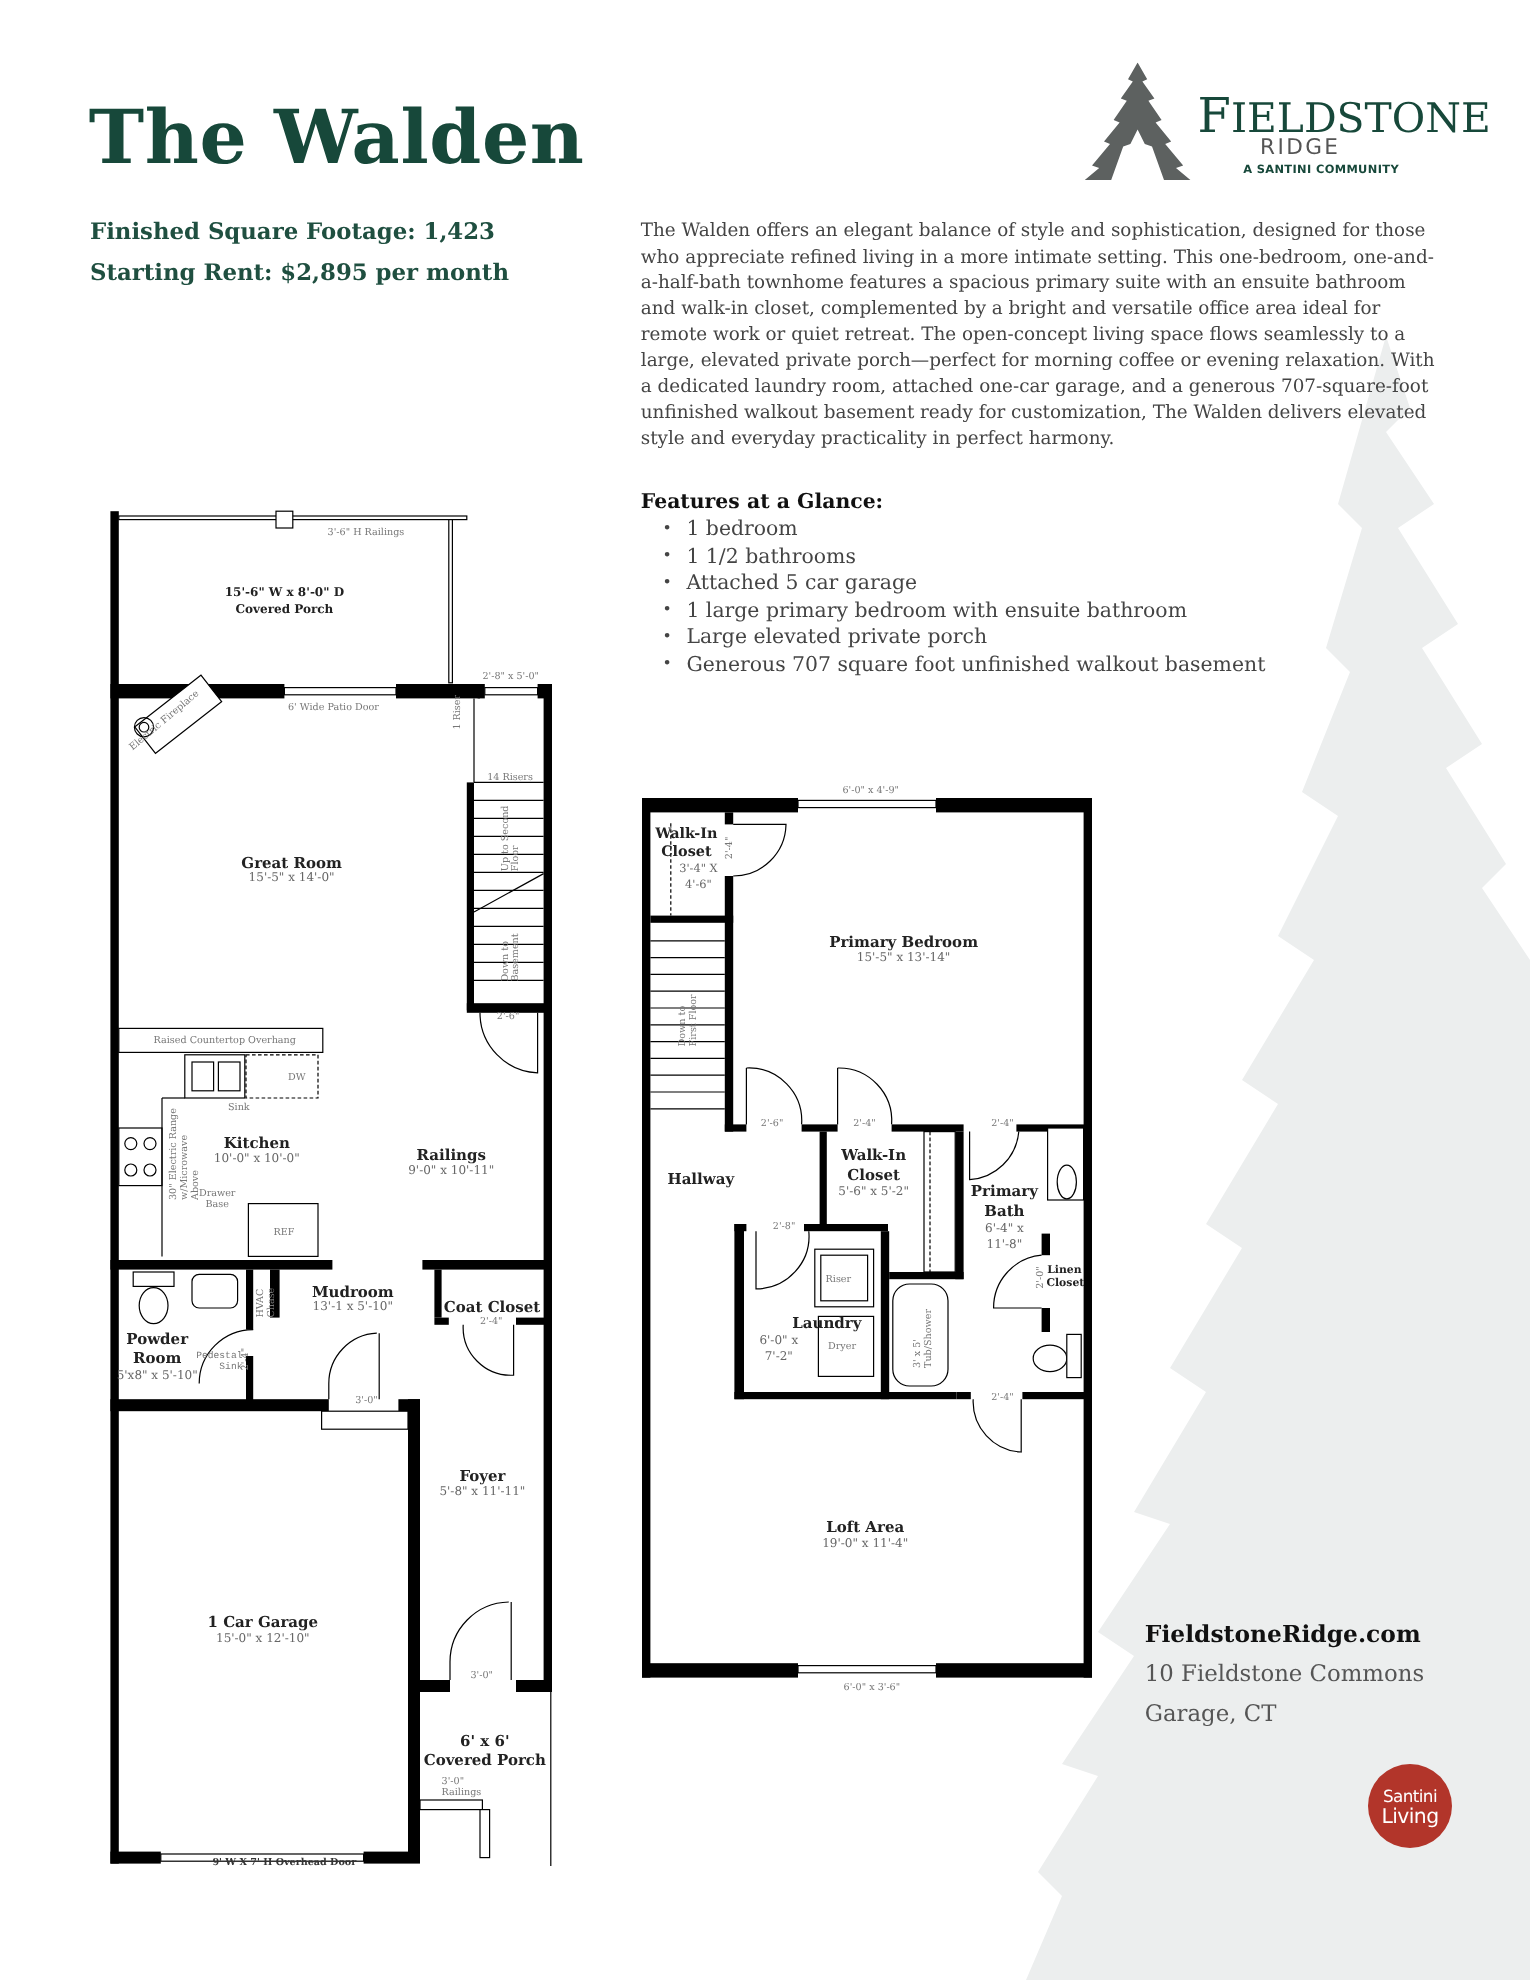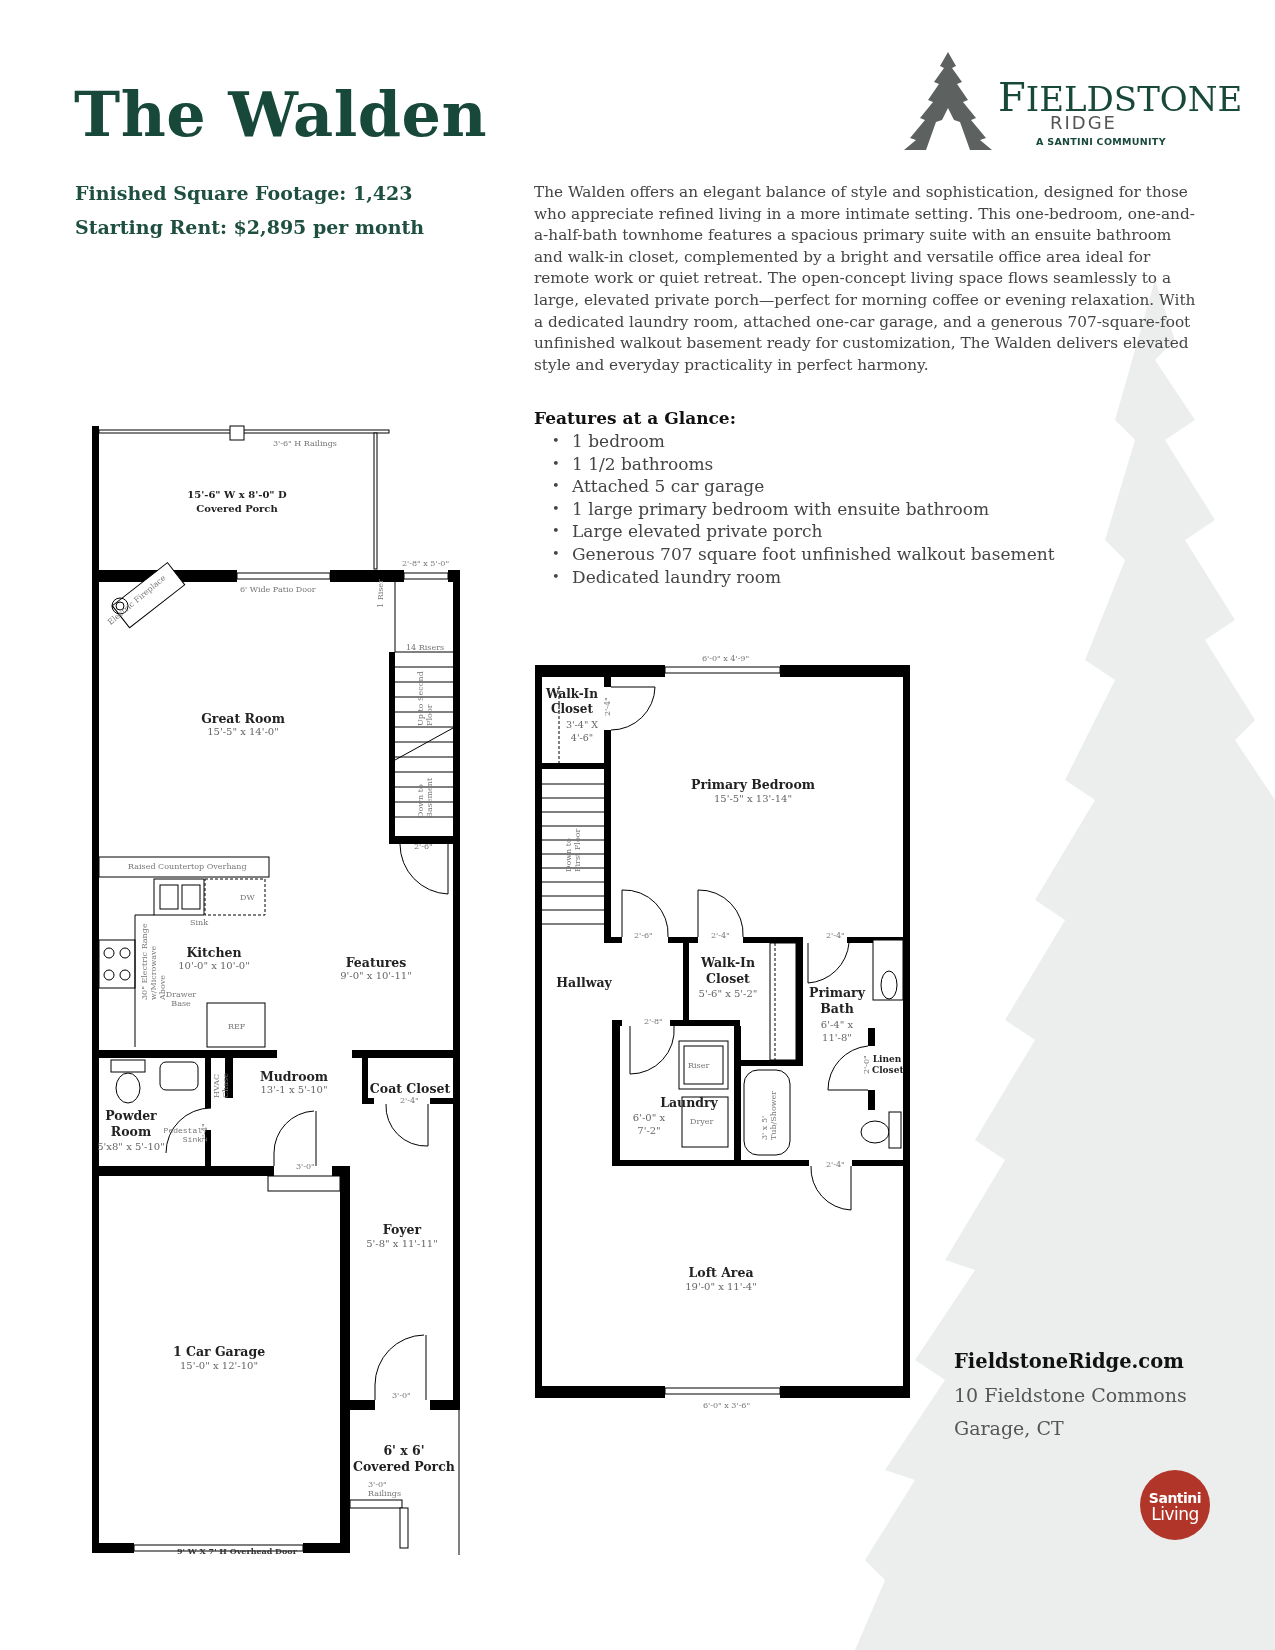--- a/index.html
+++ b/index.html
@@ -22,21 +22,21 @@
   .feat-list li::before{content:"•";position:absolute;left:0;top:0;font-size:13px;color:#444;}
   
   .plan{position:absolute;}
   .lbl{position:absolute;text-align:center;font-family:"DejaVu Serif",serif;font-weight:bold;color:#222;white-space:nowrap;transform:translateX(-50%);}
   .dim{position:absolute;text-align:center;font-family:"DejaVu Serif",serif;color:#666;white-space:nowrap;transform:translateX(-50%);}
   .tiny{position:absolute;font-family:"DejaVu Serif",serif;color:#777;font-size:8px;white-space:nowrap;}
   .contact{left:954px;top:1350px;font-family:"DejaVu Serif",serif;}
   .contact .site{font-weight:bold;font-size:19.5px;color:#111;}
   .contact .addr{font-size:19px;color:#555;line-height:33px;}
   .santini{left:1140px;top:1470px;width:70px;height:70px;border-radius:50%;background:#b2352a;color:#fff;text-align:center;}
-  .santini .s1{position:absolute;left:0;right:0;top:20px;font-family:"DejaVu Sans",sans-serif;font-weight:bold;font-size:14px;letter-spacing:-0.5px;}
+  .santini .s1{position:absolute;left:0;right:0;top:20px;font-family:"DejaVu Sans",sans-serif;font-weight:normal;font-size:14px;letter-spacing:-0.5px;}
   .santini .s2{position:absolute;left:0;right:0;top:34px;font-family:"DejaVu Sans",sans-serif;font-size:17px;letter-spacing:-0.5px;}
 </style>
 </head>
 <body>
 
 <svg class="bgtree" viewBox="0 0 420 1370" preserveAspectRatio="none">
   <path d="M300 0 L320 60 L300 80 L340 140 L310 160 L360 240 L330 260 L380 340 L350 360 L400 440 L380 460 L420 520 L420 1370 L0 1370 L30 1300 L10 1280 L60 1200 L30 1190 L90 1100 L60 1080 L120 990 L90 980 L150 880 L120 860 L180 760 L150 740 L210 640 L180 620 L240 520 L210 500 L260 400 L230 380 L270 280 L250 260 L280 160 L260 140 Z" fill="#eceeee"></path>
 </svg>
 
 <div class="abs title">The Walden</div>
@@ -55,21 +55,20 @@
 <div class="abs desc">The Walden offers an elegant balance of style and sophistication, designed for those who appreciate refined living in a more intimate setting. This one-bedroom, one-and-a-half-bath townhome features a spacious primary suite with an ensuite bathroom and walk-in closet, complemented by a bright and versatile office area ideal for remote work or quiet retreat. The open-concept living space flows seamlessly to a large, elevated private porch—perfect for morning coffee or evening relaxation. With a dedicated laundry room, attached one-car garage, and a generous 707-square-foot unfinished walkout basement ready for customization, The Walden delivers elevated style and everyday practicality in perfect harmony.</div>
 
 <div class="abs feat-h">Features at a Glance:</div>
 <ul class="abs feat-list">
   <li>1 bedroom</li>
   <li>1 1/2 bathrooms</li>
   <li>Attached 5 car garage</li>
   <li>1 large primary bedroom with ensuite bathroom</li>
   <li>Large elevated private porch</li>
   <li>Generous 707 square foot unfinished walkout basement</li>
-  <li>Dedicated laundry room</li>
 </ul>
 
 <div class="plan" style="left:0;top:0;width:500px;height:1650px;">
   <svg width="500" height="1650" style="position:absolute;left:0;top:0;">
     <g fill="#000">
 
       <rect x="92" y="426" width="7" height="1127"></rect>
 
       <rect x="99" y="430" width="290" height="3" fill="#fff" stroke="#000" stroke-width="1"></rect>
       <rect x="374" y="433" width="3" height="136" fill="#fff" stroke="#000" stroke-width="1"></rect>
@@ -184,21 +183,21 @@
   <div class="tiny" style="left:414px;top:842px;">2'-6"</div>
 
   <div class="tiny" style="left:128px;top:862px;">Raised Countertop Overhang</div>
   <div class="tiny" style="left:240px;top:893px;">DW</div>
   <div class="tiny" style="left:190px;top:918px;">Sink</div>
   <div class="tiny" style="left:140px;top:1000px;transform:rotate(-90deg);transform-origin:left top;width:80px;white-space:normal;line-height:9px;">30" Electric Range w/Microwave Above</div>
   <div class="tiny" style="left:164px;top:990px;width:34px;white-space:normal;text-align:center;">Drawer Base</div>
   <div class="tiny" style="left:228px;top:1022px;">REF</div>
   <div class="lbl" style="left:214px;top:945px;font-size:12.5px;">Kitchen</div>
   <div class="dim" style="left:214px;top:960px;font-size:10px;">10'-0" x 10'-0"</div>
-  <div class="lbl" style="left:376px;top:955px;font-size:12.5px;">Features</div>
+  <div class="lbl" style="left:376px;top:955px;font-size:12.5px;">Railings</div>
   <div class="dim" style="left:376px;top:970px;font-size:10px;">9'-0" x 10'-11"</div>
 
   <div class="tiny" style="left:162px;top:1126px;width:40px;white-space:normal;text-align:right;font-family:Liberation Mono, monospace;">Pedestal Sink</div>
   <div class="tiny" style="left:212px;top:1098px;transform:rotate(-90deg);transform-origin:left top;width:40px;white-space:normal;line-height:9px;">HVAC Chase</div>
   <div class="lbl" style="left:294px;top:1069px;font-size:12.5px;">Mudroom</div>
   <div class="dim" style="left:294px;top:1084px;font-size:10px;">13'-1 x 5'-10"</div>
   <div class="lbl" style="left:410px;top:1081px;font-size:12.5px;">Coat Closet</div>
   <div class="tiny" style="left:400px;top:1096px;">2'-4"</div>
   <div class="lbl" style="left:131px;top:1108px;font-size:12.5px;width:60px;white-space:normal;line-height:16px;">Powder Room</div>
   <div class="dim" style="left:131px;top:1141px;font-size:10px;">5'x8" x 5'-10"</div>

